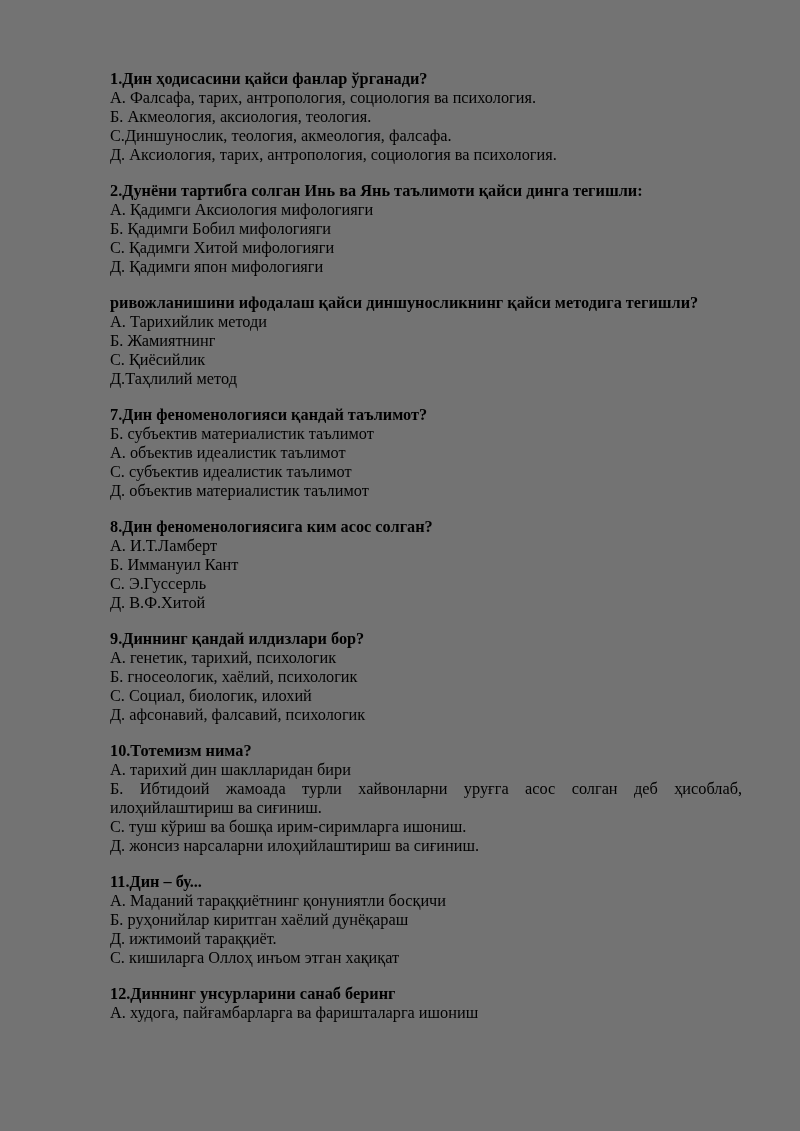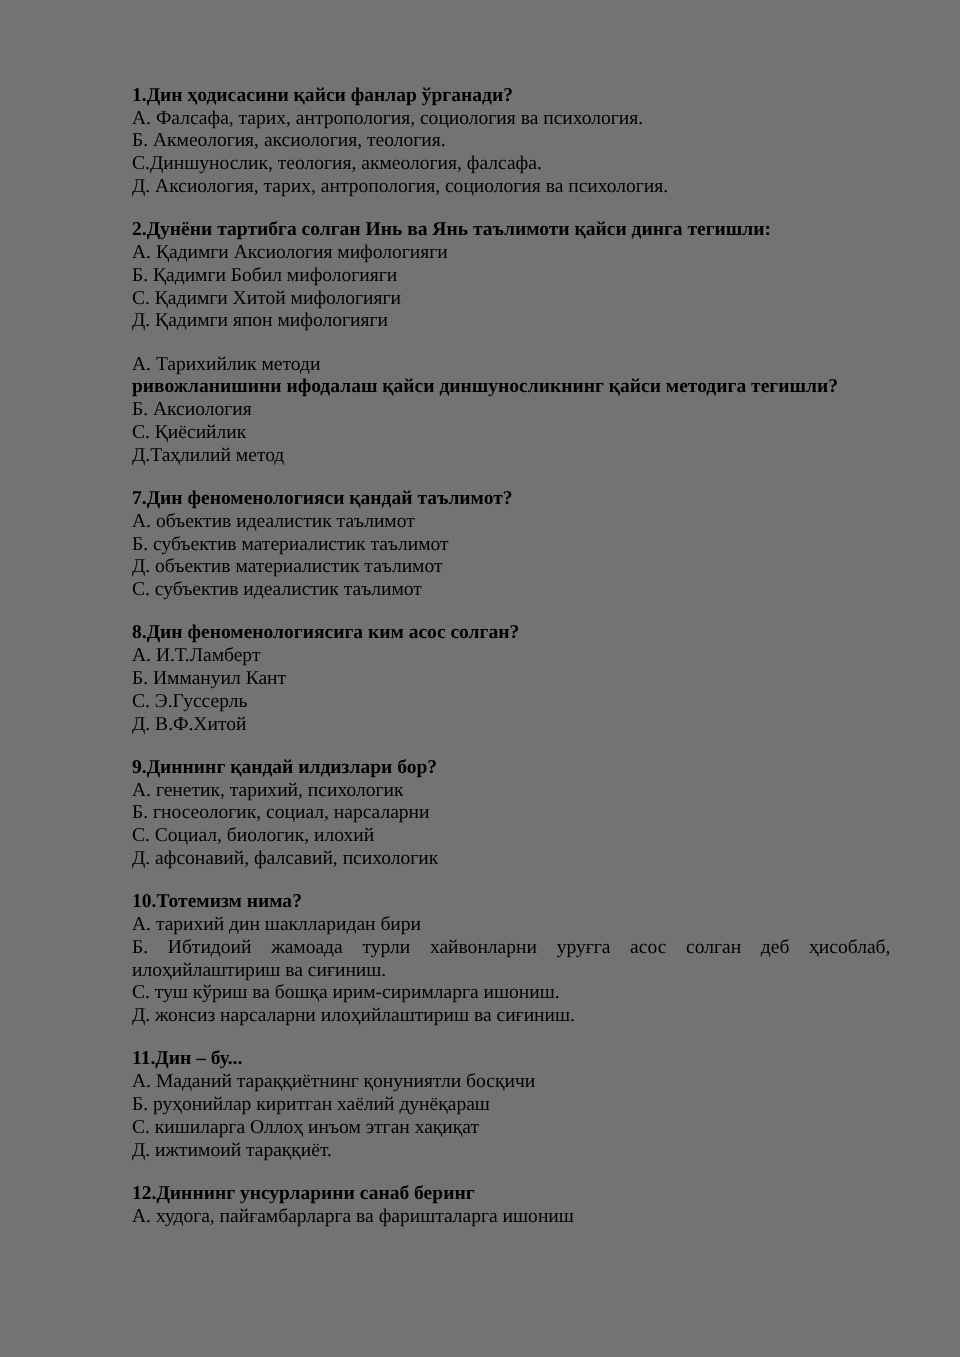--- a/index.html
+++ b/index.html
@@ -40,66 +40,66 @@
 
   <div class="question">
     <div class="line q-title">2.Дунёни тартибга солган Инь ва Янь  таълимоти қайси динга тегишли:</div>
     <div class="line">А. Қадимги Аксиология  мифологияги</div>
     <div class="line">Б. Қадимги Бобил  мифологияги</div>
     <div class="line">С. Қадимги Хитой мифологияги</div>
     <div class="line">Д. Қадимги япон  мифологияги</div>
   </div>
 
   <div class="question">
+    <div class="line q-title">ривожланишини ифодалаш қайси диншуносликнинг қайси методига тегишли?</div>
     <div class="line">А. Тарихийлик методи</div>
-    <div class="line q-title">ривожланишини ифодалаш қайси диншуносликнинг қайси методига тегишли?</div>
-    <div class="line">Б. Аксиология</div>
+    <div class="line">Б. Жамиятнинг</div>
     <div class="line">С. Қиёсийлик</div>
     <div class="line">Д.Таҳлилий метод</div>
   </div>
 
   <div class="question">
     <div class="line q-title">7.Дин феноменологияси қандай таълимот?</div>
+    <div class="line">Б. субъектив материалистик таълимот</div>
     <div class="line">А. объектив идеалистик таълимот</div>
-    <div class="line">Б. субъектив материалистик таълимот</div>
+    <div class="line">С. субъектив идеалистик таълимот</div>
     <div class="line">Д. объектив материалистик таълимот</div>
-    <div class="line">С. субъектив идеалистик таълимот</div>
   </div>
 
   <div class="question">
     <div class="line q-title">8.Дин феноменологиясига ким асос солган?</div>
     <div class="line">А. И.Т.Ламберт</div>
     <div class="line">Б. Иммануил Кант</div>
     <div class="line">С. Э.Гуссерль</div>
     <div class="line">Д. В.Ф.Хитой</div>
   </div>
 
   <div class="question">
     <div class="line q-title">9.Диннинг қандай илдизлари бор?</div>
     <div class="line">А. генетик, тарихий, психологик</div>
-    <div class="line">Б. гносеологик, социал, нарсаларни</div>
+    <div class="line">Б. гносеологик, хаёлий, психологик</div>
     <div class="line">С. Социал, биологик, илохий</div>
     <div class="line">Д. афсонавий, фалсавий, психологик</div>
   </div>
 
   <div class="question">
     <div class="line q-title">10.Тотемизм нима?</div>
     <div class="line">А. тарихий дин шаклларидан бири</div>
     <div class="line jf">Б. Ибтидоий жамоада турли хайвонларни уруғга асос солган деб ҳисоблаб,</div>
     <div class="line">илоҳийлаштириш ва сиғиниш.</div>
     <div class="line">С. туш кўриш ва бошқа ирим-сиримларга ишониш.</div>
     <div class="line">Д. жонсиз нарсаларни илоҳийлаштириш ва сиғиниш.</div>
   </div>
 
   <div class="question">
     <div class="line q-title">11.Дин – бу...</div>
     <div class="line">А. Маданий тараққиётнинг қонуниятли босқичи</div>
     <div class="line">Б. руҳонийлар киритган хаёлий дунёқараш</div>
+    <div class="line">Д. ижтимоий тараққиёт.</div>
     <div class="line">С. кишиларга Оллоҳ инъом этган хақиқат</div>
-    <div class="line">Д. ижтимоий тараққиёт.</div>
   </div>
 
   <div class="question">
     <div class="line q-title">12.Диннинг унсурларини санаб беринг</div>
     <div class="line">А. худога, пайғамбарларга ва фаришталарга ишониш</div>
   </div>
 
 </div>
 
 </body></html>

